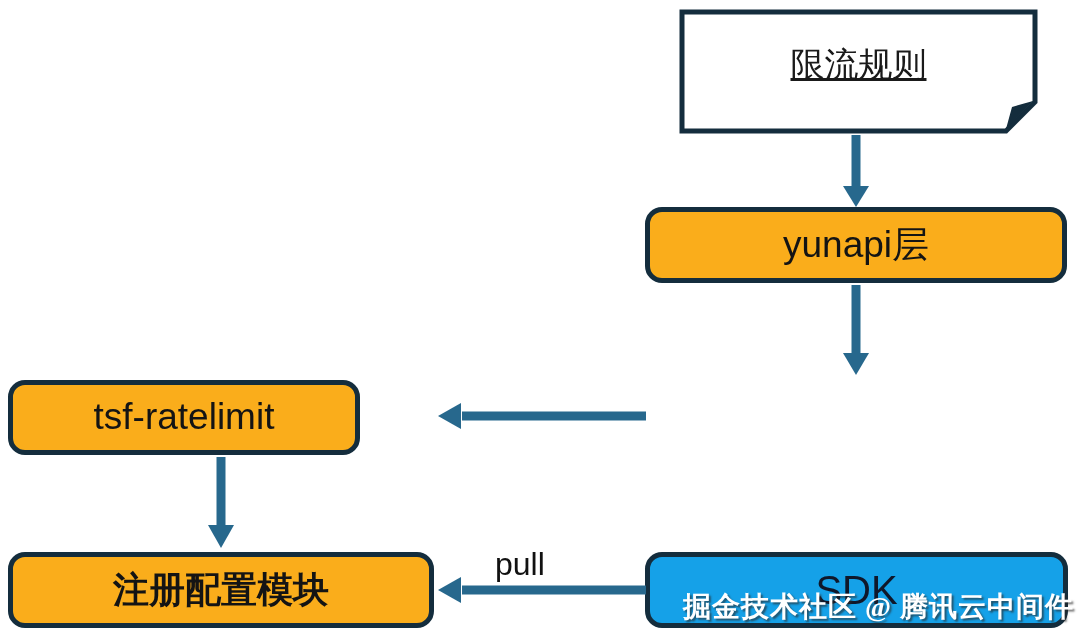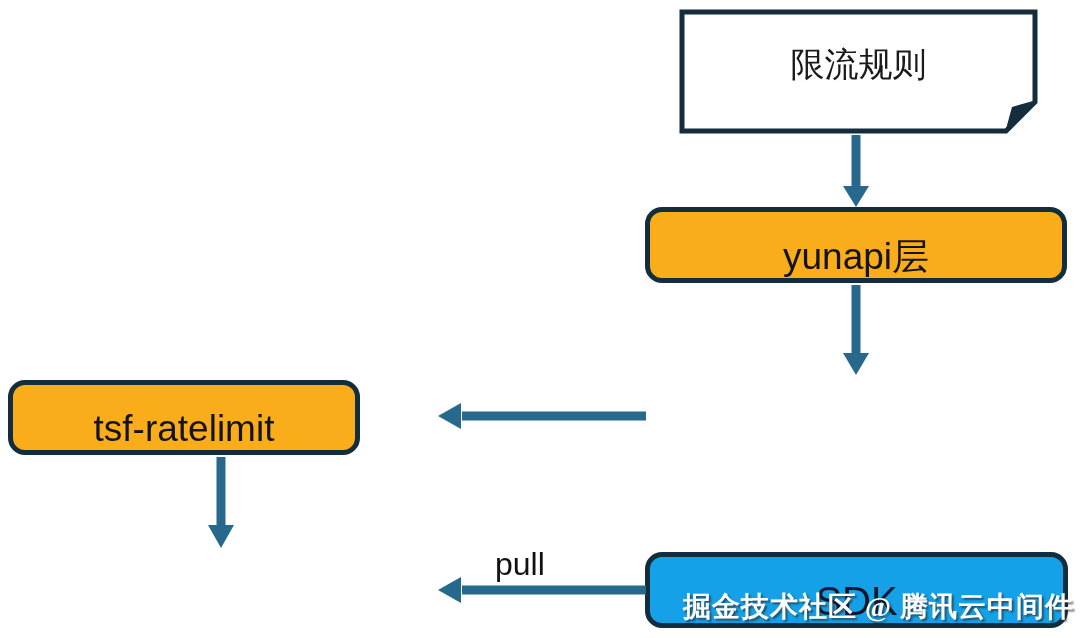--- a/index.html
+++ b/index.html
@@ -21,21 +21,21 @@
     width: 1080px; height: 638px;
     z-index: 2;
     pointer-events: none;
   }
   .node {
     position: absolute;
     box-sizing: border-box;
     border: 5px solid #142D3D;
     border-radius: 17px;
     display: flex;
-    align-items: flex-end;
+    align-items: center;
     justify-content: center;
     color: #141414;
     font-size: 37px;
     line-height: 1.1;
     z-index: 1;
     white-space: nowrap;
   }
   .node.orange { background: #FAAD1B; }
   .node.blue   { background: #15A1E8; color: #0f172a; }
   .node.bold   { font-weight: 700; }
@@ -47,20 +47,21 @@
   .node-sdk       { left: 645px; top: 552px; width: 423px; height: 76px; font-size: 40px; }
 
   .note-label {
     position: absolute;
     left: 682px; top: 42px; width: 353px;
     text-align: center;
     font-size: 34px;
     color: #1a1a1a;
     z-index: 3;
     white-space: nowrap;
+    text-decoration: underline;
   }
   .edge-label {
     position: absolute;
     left: 495px; top: 546px; width: 110px;
     font-size: 32px;
     color: #111111;
     z-index: 3;
   }
   .watermark {
     position: absolute;
@@ -117,20 +118,23 @@
 
   <div class="node orange node-yunapi">
     <span>yunapi层</span>
   </div>
 
 
   <div class="node orange node-ratelimit">
     <span>tsf-ratelimit</span>
   </div>
 
+  <div class="node orange bold node-config">
+    <span>注册配置模块</span>
+  </div>
 
   <div class="node blue node-sdk">
     <span>SDK</span>
   </div>
 
   <div class="edge-label">pull</div>
 
   <div class="watermark">掘金技术社区 @ 腾讯云中间件</div>
 
 </div>

